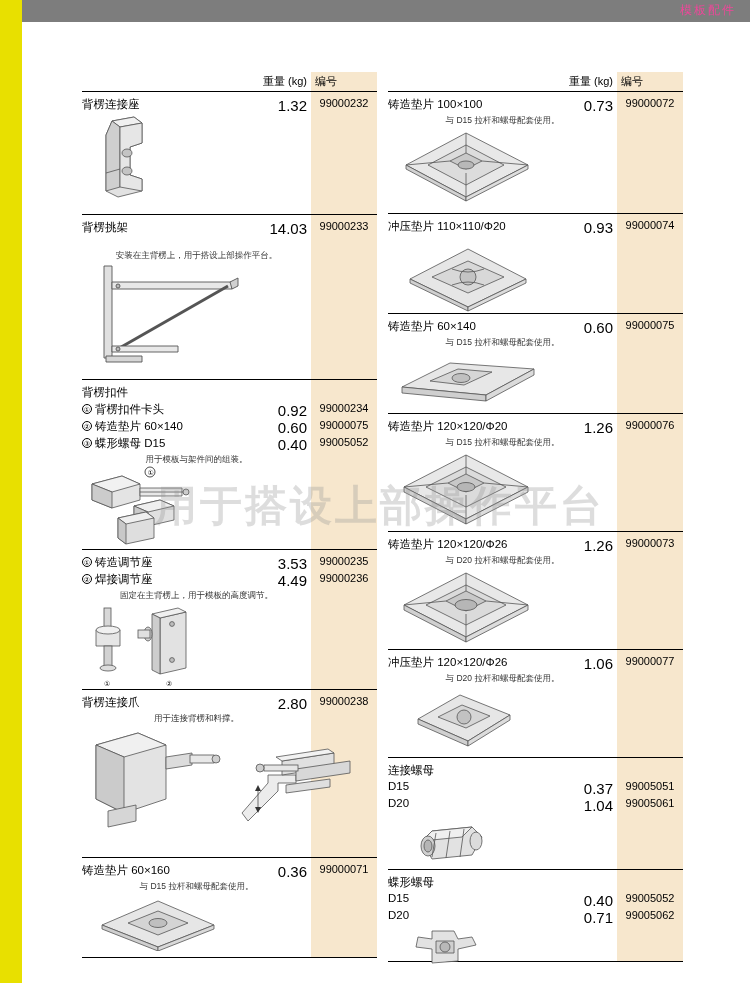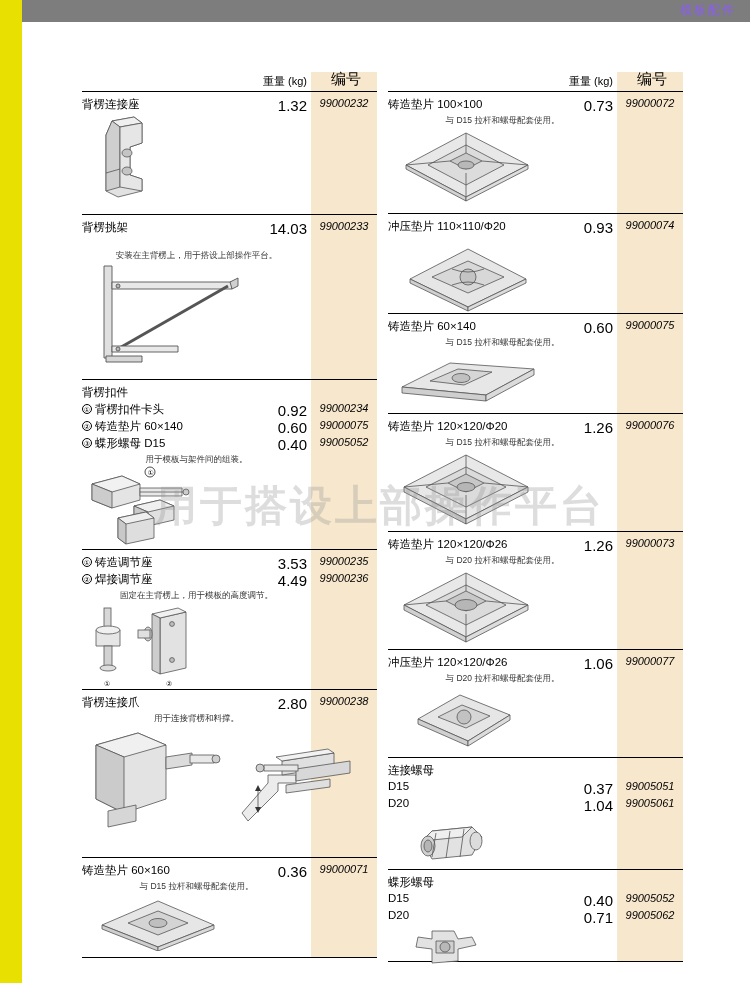--- a/index.html
+++ b/index.html
@@ -15,21 +15,21 @@
   #left-bar {
     position:absolute; left:0; top:0; width:22px; height:983px;
     background:#e8e000;
   }
   #header-bar {
     position:absolute; left:22px; top:0; right:0; height:22px;
     background:#7d7d7d;
   }
   #header-title {
     position:absolute; right:14px; top:2px;
-    color:#8b5cf6; font-size:12px; letter-spacing:2px;
+    color:#ec4899; font-size:12px; letter-spacing:2px;
   }
   
   #watermark {
     position:absolute; left:60px; top:478px; width:640px;
     text-align:center;
     font-size:42px; font-weight:bold;
     color:rgba(150,150,150,0.32);
     letter-spacing:3px;
     white-space:nowrap;
     pointer-events:none;
@@ -41,42 +41,42 @@
   }
   #col-left { left:82px; }
   #col-right { left:388px; }
 
   
   .colhead {
     position:relative; height:20px;
     border-bottom:1px solid #000;
   }
   .colhead .w { position:absolute; right:70px; bottom:2px; font-size:11px; }
-  .colhead .n { position:absolute; right:0; bottom:2px; width:62px; text-align:center; font-size:15px; }
+  .colhead .n { position:absolute; right:0; bottom:2px; width:62px; font-size:11px; }
   .codecol-bg {
     position:absolute; right:0; top:0; width:66px; height:100%;
     background:#f7e7cd;
   }
 
   
   .blk {
     position:relative;
     border-bottom:1px solid #000;
   }
   .blk .codestripe {
     position:absolute; right:0; top:0; width:66px; height:100%;
     background:#f7e7cd;
   }
   .rows { position:relative; padding-top:4px; }
   .row {
     position:relative; height:17px; font-size:11.5px; color:#000;
   }
   .row .nm { position:absolute; left:0; top:1px; white-space:nowrap; }
   .row .wt { position:absolute; right:70px; top:1px; font-size:15px; }
-  .row .cd { position:absolute; right:0; top:1px; width:66px; text-align:center; font-size:11px;font-style:italic; }
+  .row .cd { position:absolute; right:0; top:1px; width:66px; text-align:center; font-size:11px; }
   .note {
     position:relative;
     font-size:8.5px; color:#333; text-align:center;
     margin-top:2px;
   }
   .note.left-ind { text-align:center; padding-right:66px; }
   .fig {
     position:relative;
   }
   svg { display:block; }

